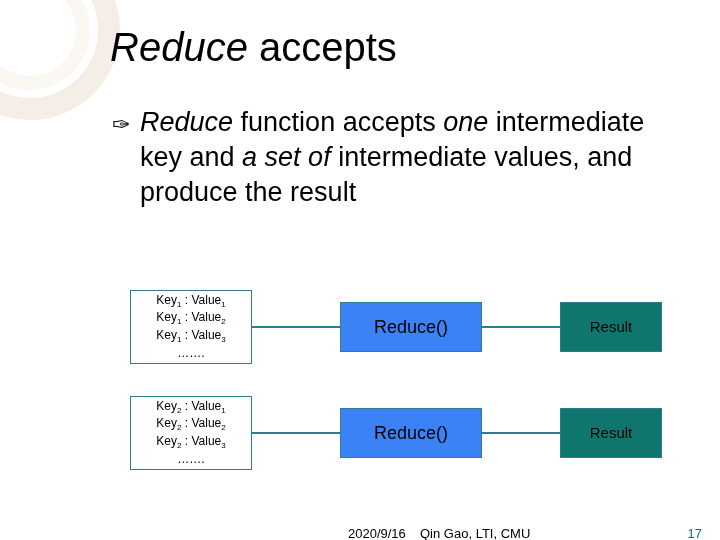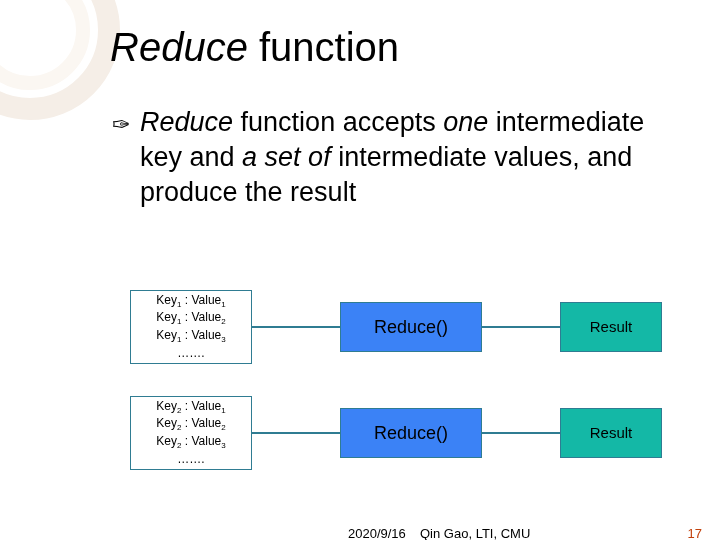--- a/index.html
+++ b/index.html
@@ -57,44 +57,44 @@
     position:absolute;left:210px;top:12px;
     width:140px;height:48px;
     border:1.5px solid #2f7c92;
     background:#3b82f6;
     font-size:18px;text-align:center;line-height:48px;
   }
   .resultbox{
     position:absolute;left:430px;top:12px;
     width:100px;height:48px;
     border:1.5px solid #2f7c92;
-    background:#14b8a6;
+    background:#0f766e;
     font-size:15px;text-align:center;line-height:48px;
   }
   .connector{
     position:absolute;top:36px;height:2px;background:#2f7c92;
   }
   .c1{left:122px;width:88px;}
   .c2{left:352px;width:78px;}
   .footer{
     position:absolute;bottom:14px;left:0;right:0;
     font-size:13px;color:#000;
   }
   .footer .date{position:absolute;left:348px;}
   .footer .author{position:absolute;left:420px;}
-  .footer .page{position:absolute;right:18px;color:#c2410c;}
+  .footer .page{position:absolute;right:18px;color:#0f766e;}
 </style>
 </head>
 <body>
 
 <div class="deco"></div>
 <div class="deco2"></div>
 
 <div class="title">
-  <span>Reduce </span><span class="normal">function</span>
+  <span>Reduce </span><span class="normal">accepts</span>
 </div>
 
 <div class="body">
   <span class="bullet">✑</span>
   <span class="italic">Reduce</span><span> function accepts </span><span class="italic">one</span><span> intermediate key and </span><span class="italic">a set of</span><span> intermediate values, and produce the result</span>
 </div>
 
 <div class="diagram">
   <div class="row">
     <div class="keybox">

